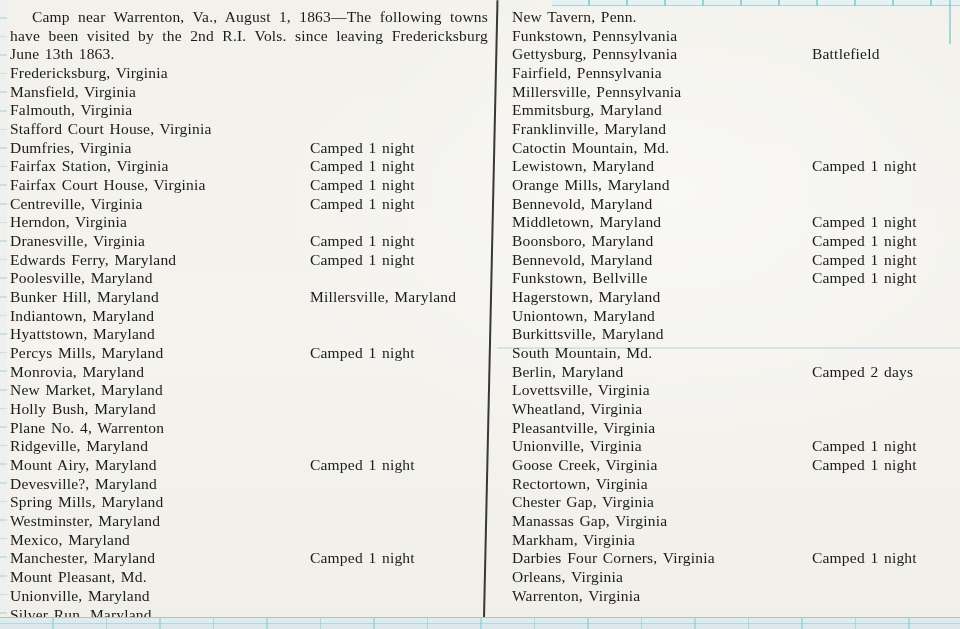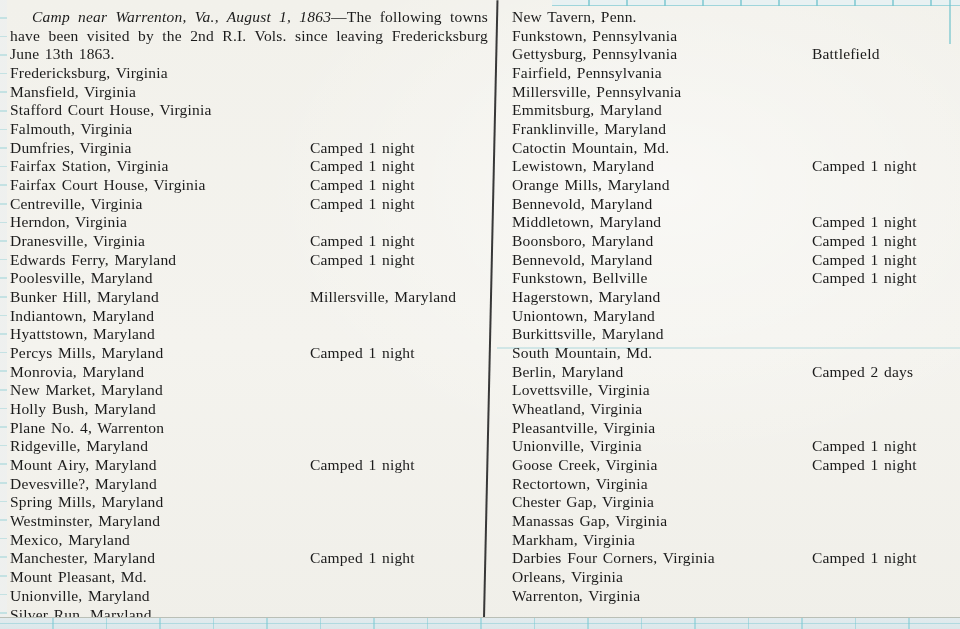--- a/index.html
+++ b/index.html
@@ -56,21 +56,21 @@
     transform:rotate(1.25deg);transform-origin:bottom center;
   }
   
   .col{position:absolute;top:8px;font-size:15.5px;line-height:18.68px;
        letter-spacing:.2px;word-spacing:1.5px;color:#1b1b1b;}
   .col-left{left:10px;width:478px;}
   .col-right{left:512px;width:446px;font-family:Liberation Serif, serif;}
   .hline{height:18.68px;white-space:nowrap;}
   .hline.justify{text-align:justify;text-align-last:justify;white-space:normal;height:18.68px;overflow:hidden;}
   .hline.first{text-indent:22px;}
-  .dateline{font-style:italic;margin-top:32px;}
+  .dateline{margin-top:32px;}
   .row{position:relative;height:18.68px;white-space:nowrap;}
   .row .note{position:absolute;left:300px;top:0;}
 </style>
 </head>
 <body>
 
 <div class="scan">
 
   <div class="edge-left"></div>
   <div class="edge-top-right"></div>
@@ -78,22 +78,22 @@
   <div class="crease-right"></div>
   <div class="divider"></div>
 
   <div class="col col-left">
     <div class="hline justify first"><span class="dateline">Camp near Warrenton, Va., August 1, 1863</span><span>—The following towns</span></div>
     <div class="hline justify">have been visited by the 2nd R.I. Vols. since leaving Fredericksburg</div>
     <div class="hline">June 13th 1863.</div>
     <div>
         <div class="row"><span>Fredericksburg, Virginia</span></div>
         <div class="row"><span>Mansfield, Virginia</span></div>
+        <div class="row"><span>Falmouth, Virginia</span></div>
         <div class="row"><span>Stafford Court House, Virginia</span></div>
-        <div class="row"><span>Falmouth, Virginia</span></div>
         <div class="row"><span>Dumfries, Virginia</span><span class="note">Camped 1 night</span></div>
         <div class="row"><span>Fairfax Station, Virginia</span><span class="note">Camped 1 night</span></div>
         <div class="row"><span>Fairfax Court House, Virginia</span><span class="note">Camped 1 night</span></div>
         <div class="row"><span>Centreville, Virginia</span><span class="note">Camped 1 night</span></div>
         <div class="row"><span>Herndon, Virginia</span></div>
         <div class="row"><span>Dranesville, Virginia</span><span class="note">Camped 1 night</span></div>
         <div class="row"><span>Edwards Ferry, Maryland</span><span class="note">Camped 1 night</span></div>
         <div class="row"><span>Poolesville, Maryland</span></div>
         <div class="row"><span>Bunker Hill, Maryland</span><span class="note">Millersville, Maryland</span></div>
         <div class="row"><span>Indiantown, Maryland</span></div>

